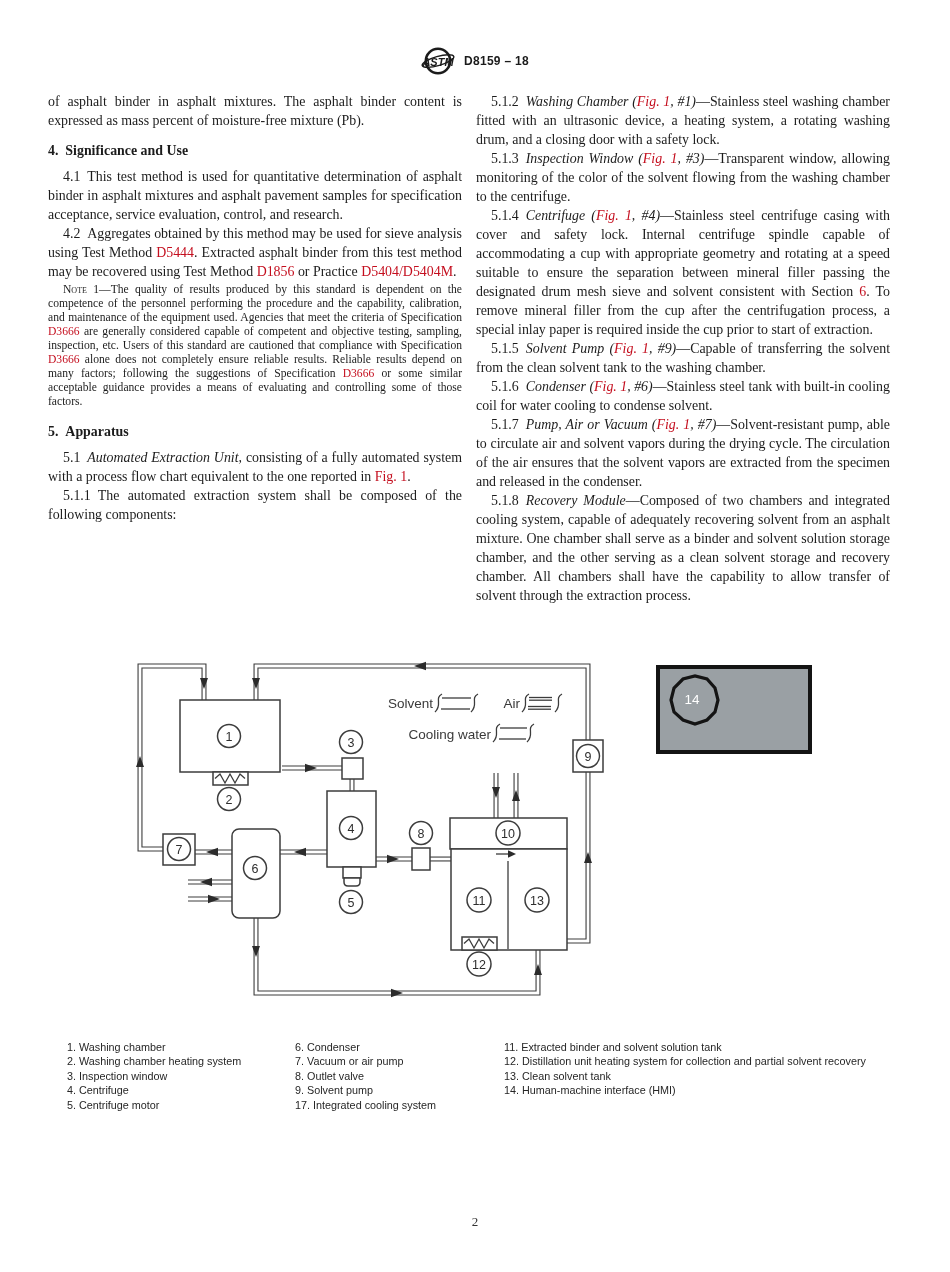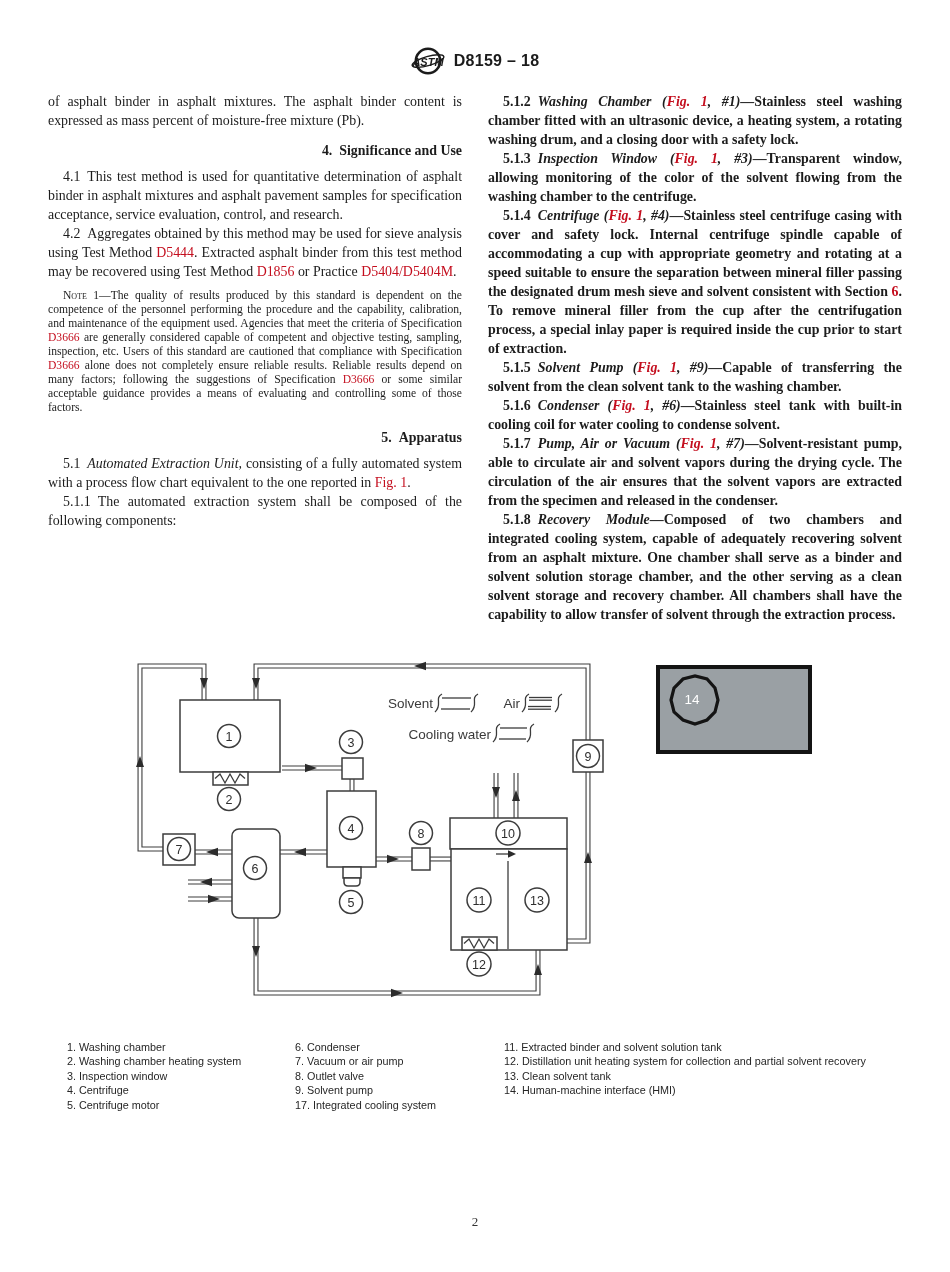--- a/index.html
+++ b/index.html
@@ -1,33 +1,33 @@
 <!DOCTYPE html>
 <html style="--link: #c40e1e; --hmi-gray: #9aa0a4;"><head>
 <meta charset="utf-8">
 <style>
   html,body{margin:0;padding:0;background:#e8e8e8;}
   .page{position:relative;width:950px;height:1272px;background:#ffffff;margin:0 auto;
         font-family:"Liberation Serif",serif;color:#1c1c1c;overflow:hidden;}
   
   .header{position:absolute;top:46px;left:0;width:100%;display:flex;align-items:center;
           justify-content:center;gap:9px;}
-  .std-title{font-family:"Liberation Sans",sans-serif;font-weight:bold;font-size:16px;
+  .std-title{font-family:"Liberation Sans",sans-serif;font-weight:bold;font-size:12px;
              letter-spacing:.3px;color:#1b1b1b;}
   
   .textcol{position:absolute;top:92px;width:414px;font-size:13.9px;line-height:19px;
            text-align:justify;color:#1c1c1c;}
   .col-left{left:48px;}
-  .col-right{left:488px;font-weight:bold;}
+  .col-right{left:476px;}
   .blk{margin:0;}
   .blk.p{text-indent:15px;}
   .blk.cont{text-indent:0;}
-  .blk.h{font-weight:bold;text-indent:0;text-align:right;margin:11px 0 7px 0;}
+  .blk.h{font-weight:bold;text-indent:0;text-align:left;margin:11px 0 7px 0;}
   .blk.note + .blk.h{margin-top:13px;}
-  .blk.note{font-size:11.6px;line-height:14px;text-indent:15px;margin-top:8px;}
+  .blk.note{font-size:11.6px;line-height:14px;text-indent:15px;margin-top:2px;}
   .col-left .blk.p + .blk.p{} 
   .col-right .blk.p + .blk.p{margin-top:0;}
   .s-i,.s-ilink{font-style:italic;}
   .s-link,.s-ilink{color:var(--link,#c40e1e);}
   .s-sc{font-variant:small-caps;}
   
   .fig{position:absolute;left:130px;top:655px;}
   .pipe-o{stroke:#3c3c3c;stroke-width:5;fill:none;}
   .pipe-i{stroke:#ffffff;stroke-width:2.8;fill:none;}
   .box{fill:#ffffff;stroke:#3c3c3c;stroke-width:1.5;}

